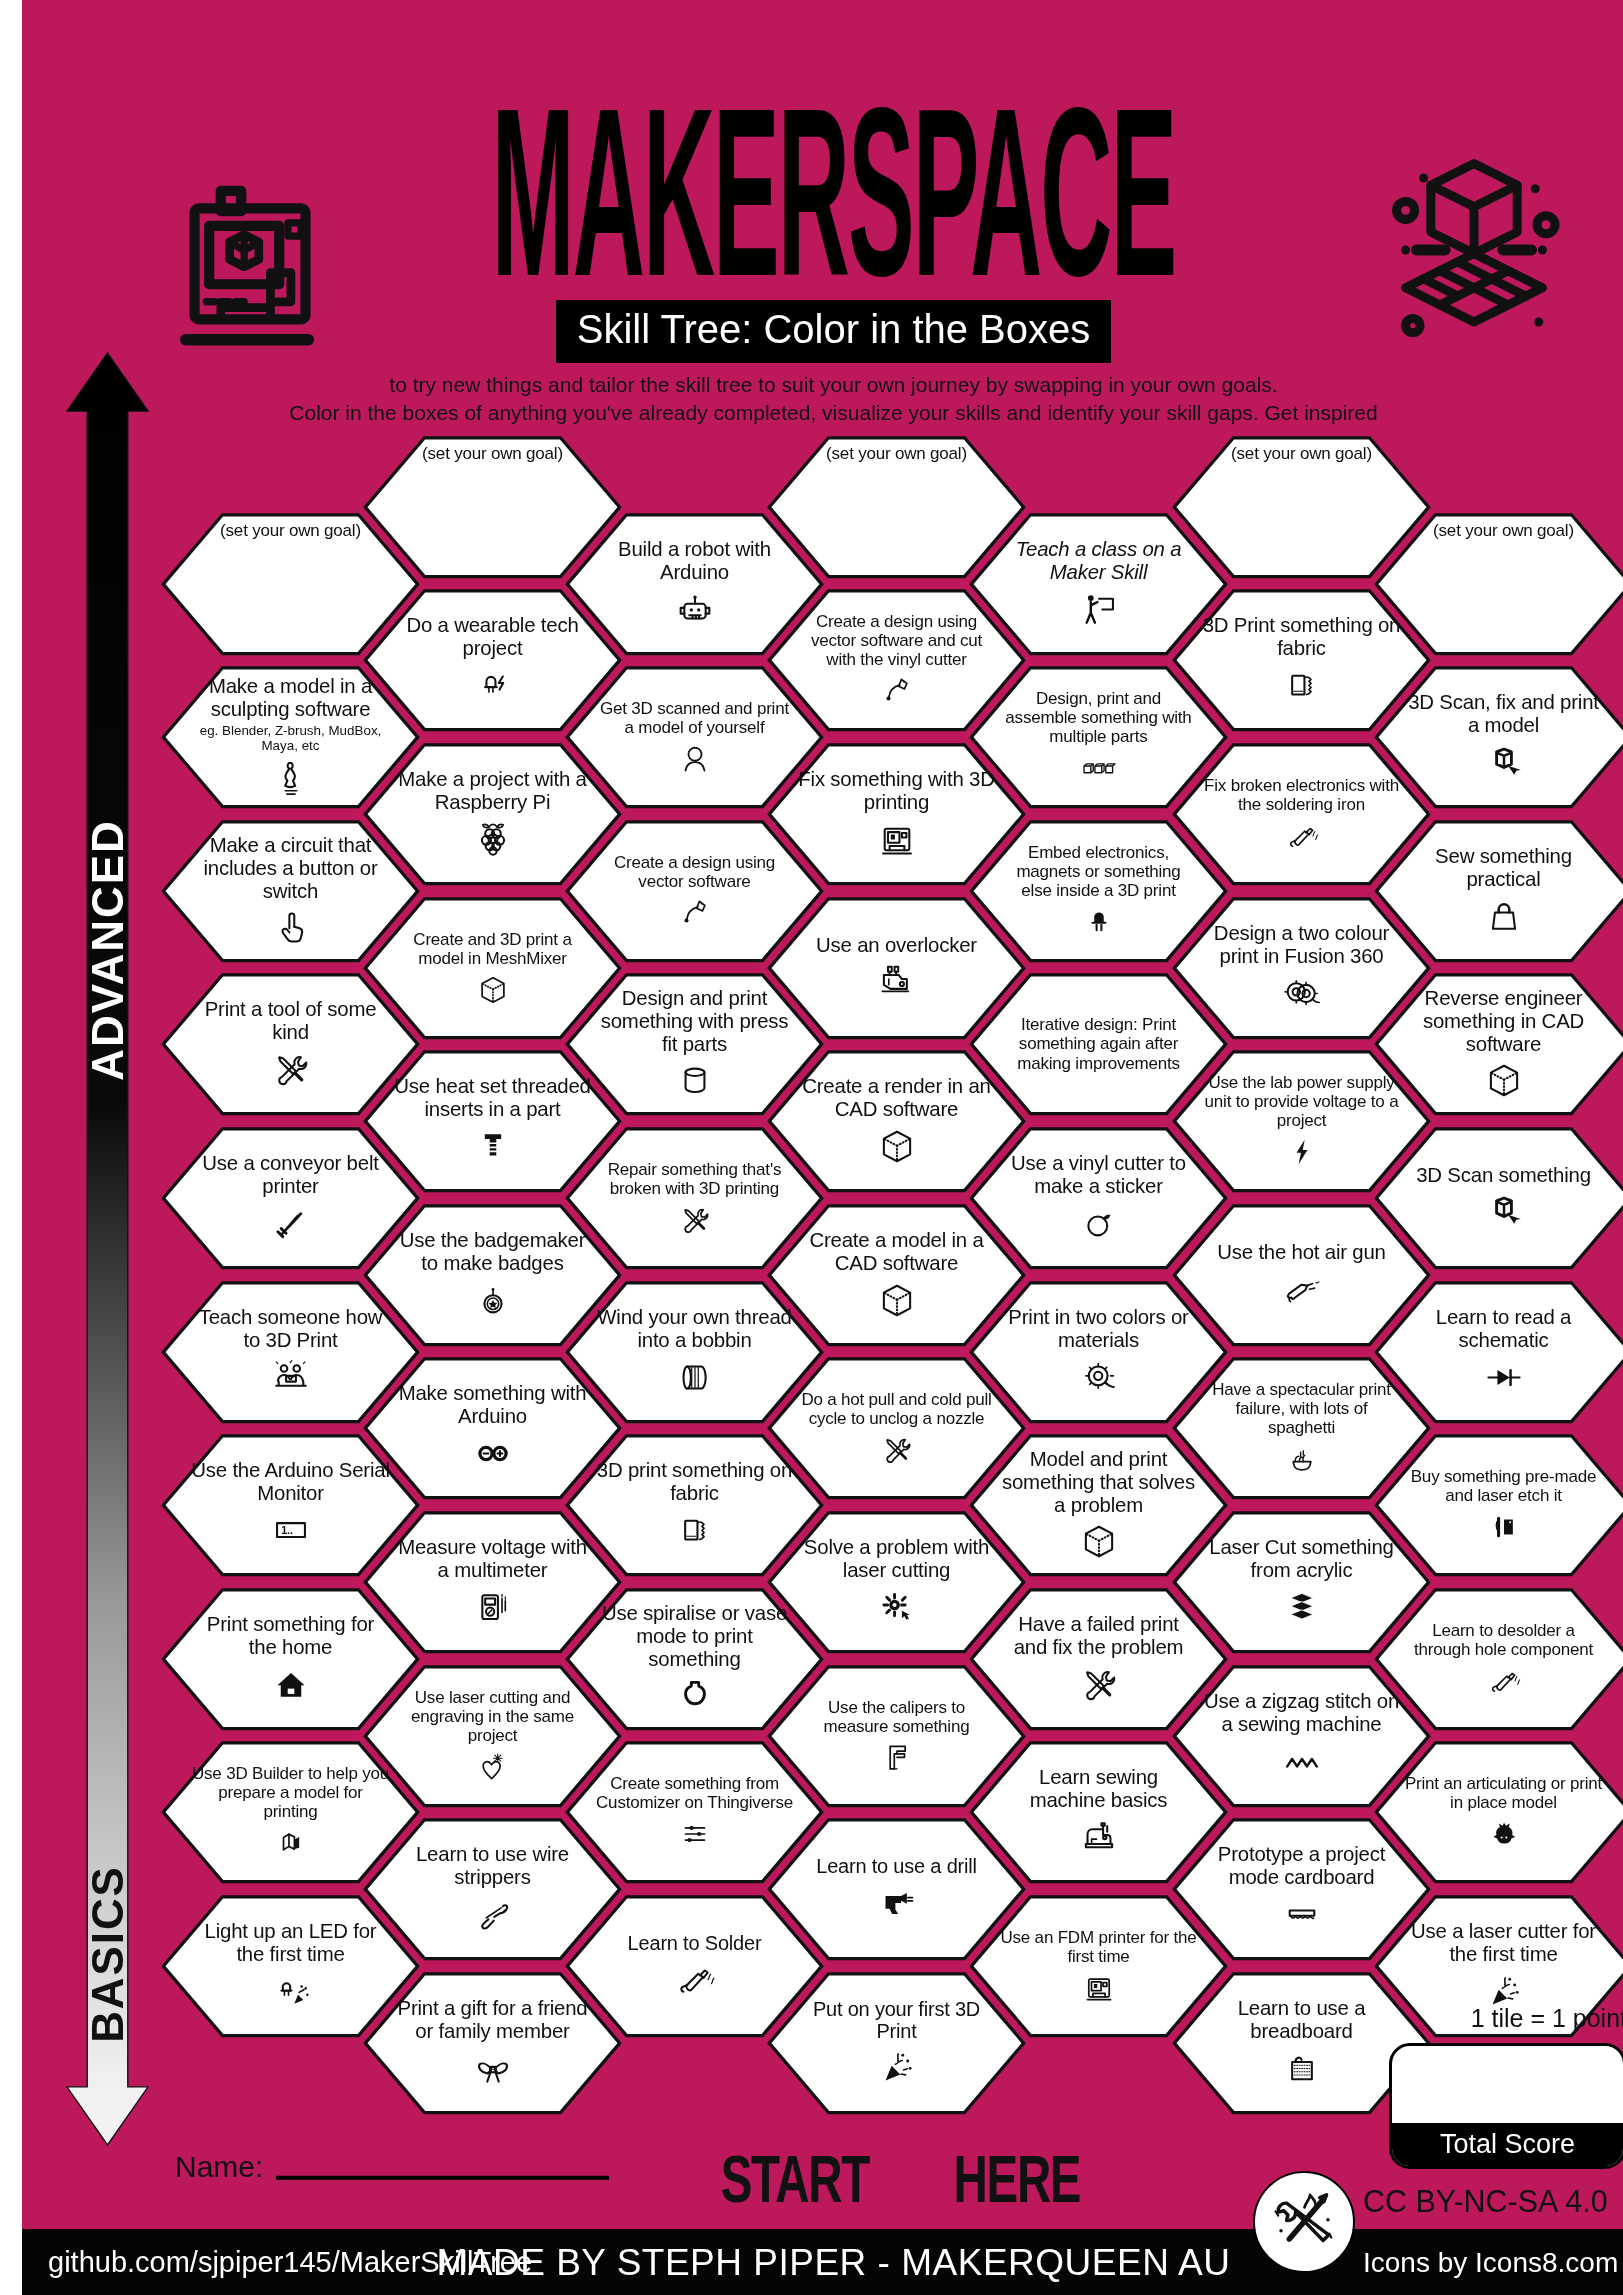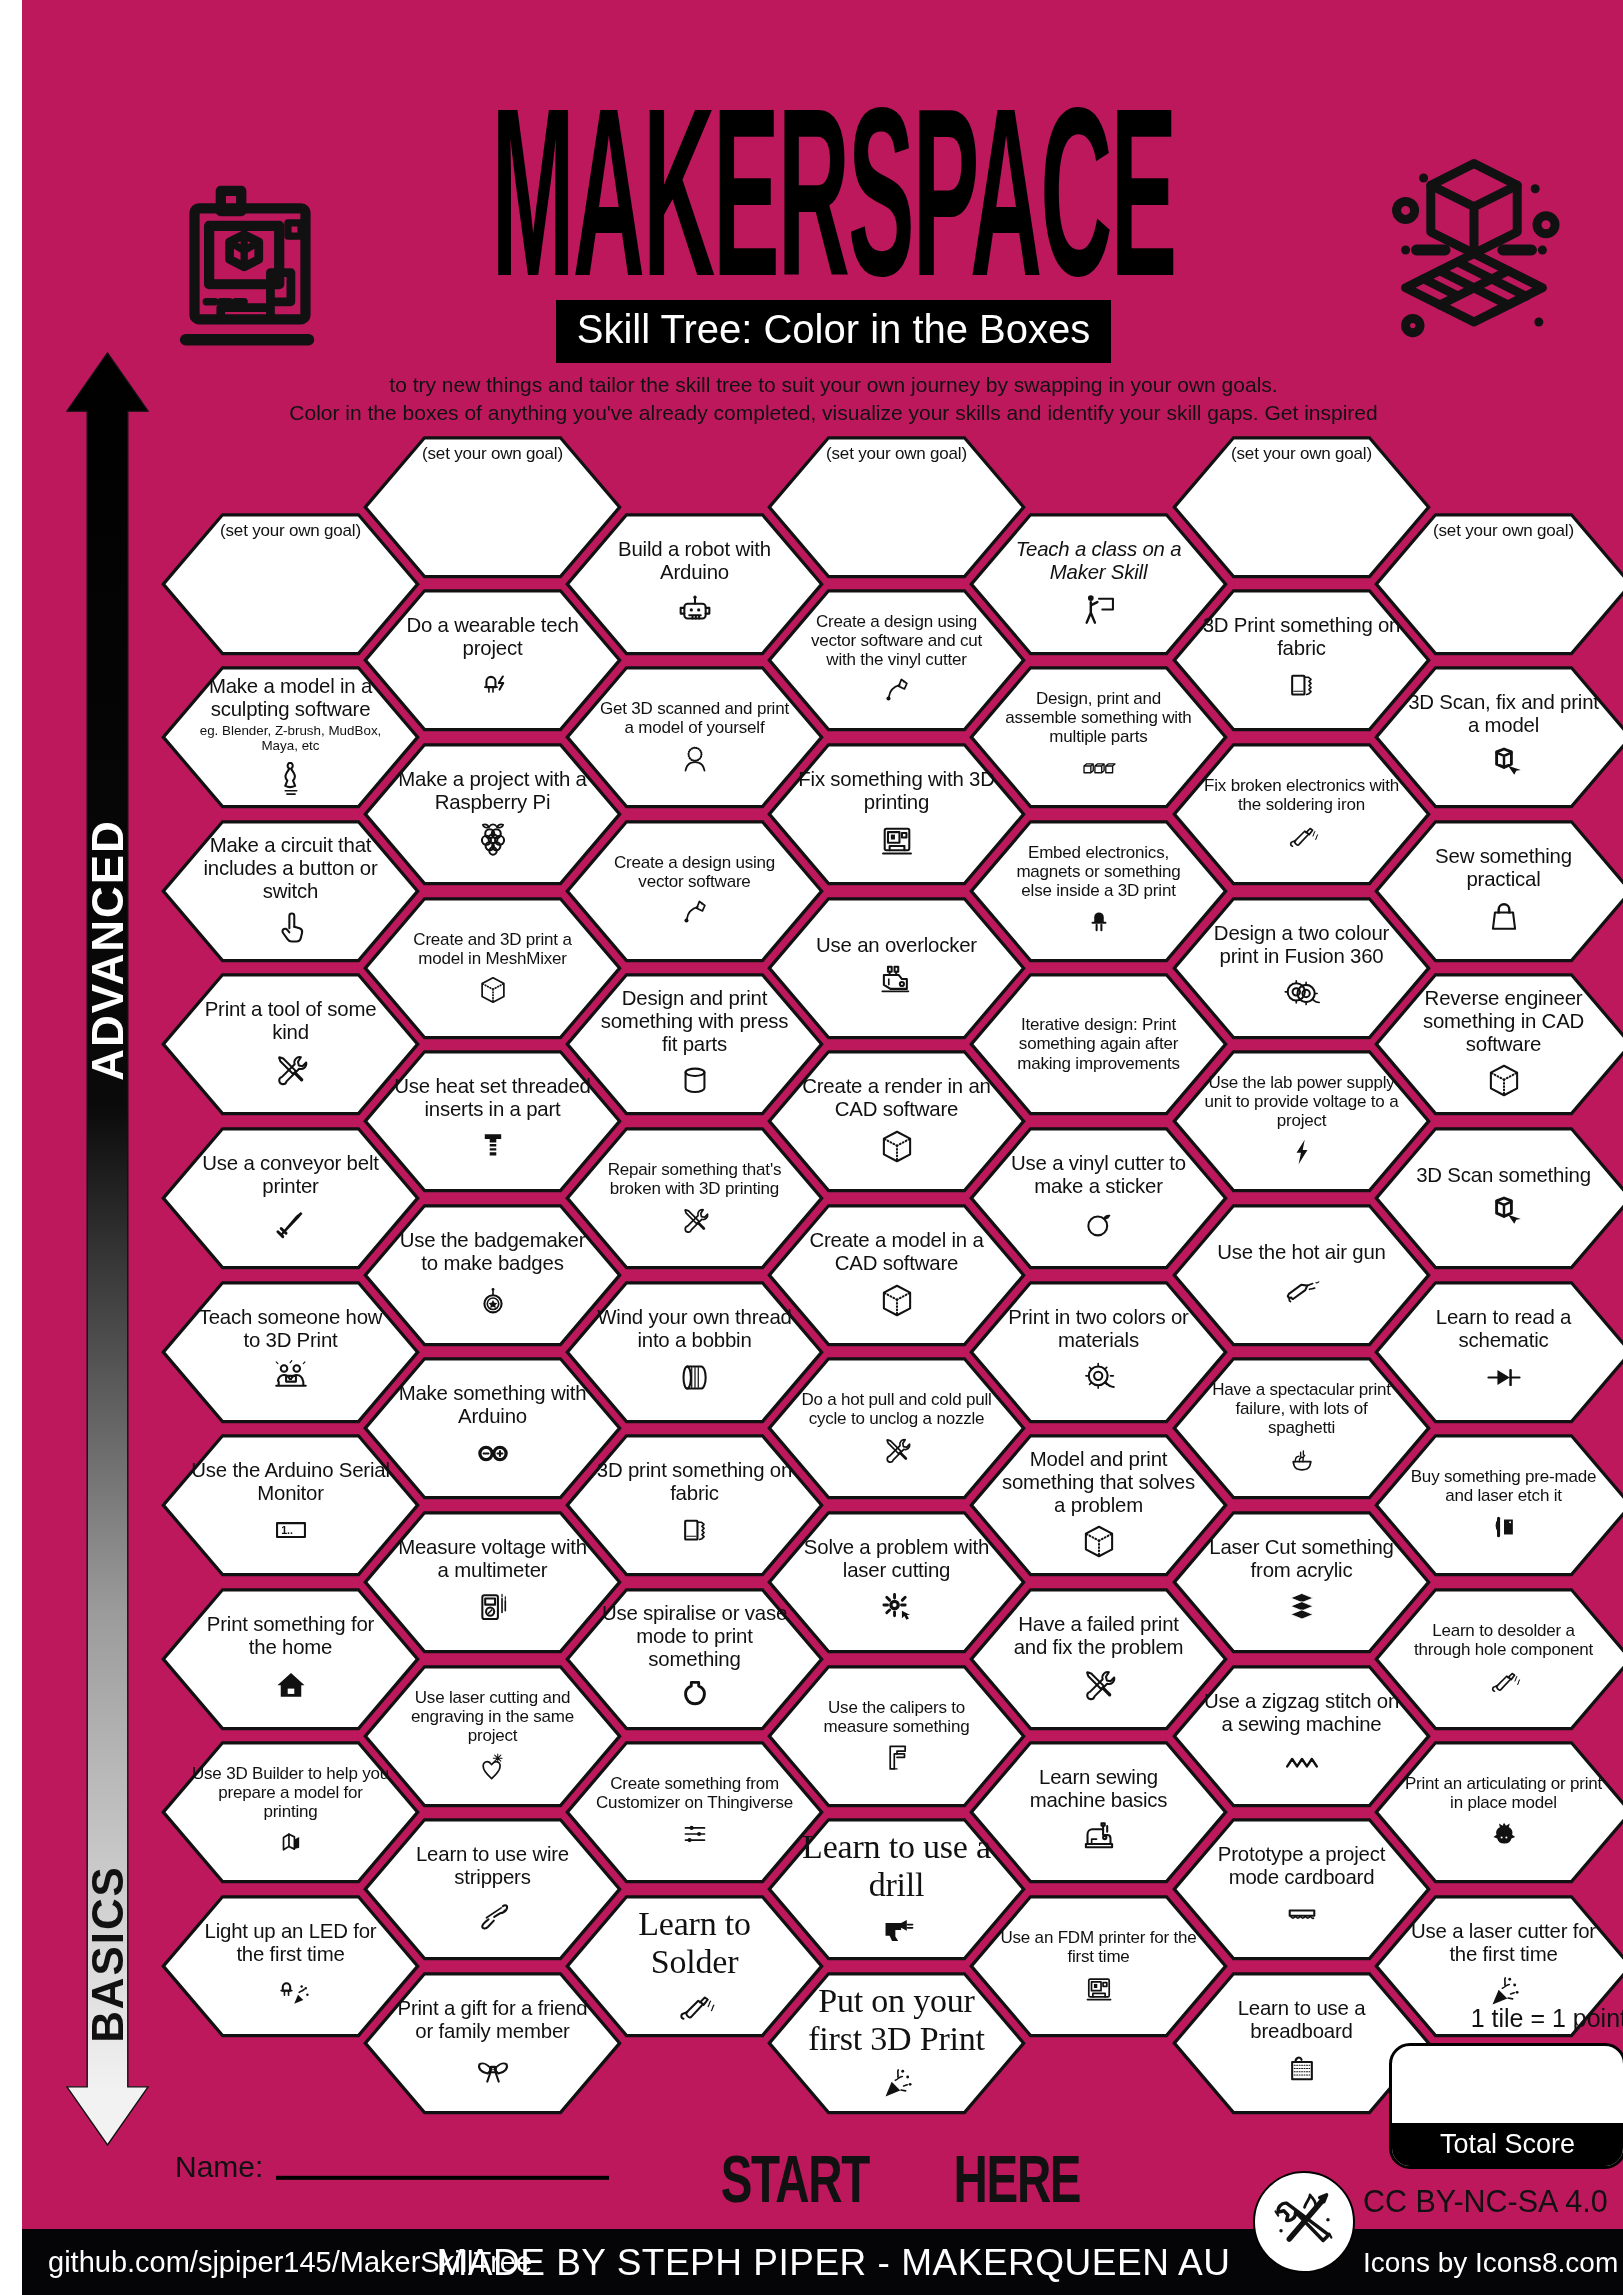--- a/index.html
+++ b/index.html
@@ -19,21 +19,21 @@
          transform:translate(-50%,-50%) rotate(-90deg);}
   .adv{left:86px;top:951px;color:#fff;font-size:44px;letter-spacing:1.9px;}
   .bas{left:86px;top:2313px;color:#111;font-size:44px;letter-spacing:1.9px;}
   
   .hex{position:absolute;width:259px;height:144px;}
   .hex svg.bg{position:absolute;inset:0;}
   .hx{position:absolute;inset:0;display:flex;flex-direction:column;align-items:center;
       justify-content:center;text-align:center;padding:14px 30px;box-sizing:border-box;gap:4.6px;}
   .hx .lbl{font-size:20.4px;line-height:1.13;letter-spacing:-0.2px;}
   .hex.s .lbl{font-size:17px;}
-  .hex.l .lbl{font-size:34px;font-family:Liberation Serif, serif;}
+  .hex.l .lbl{font-size:20px;}
   .hx .sub{font-size:13.4px;line-height:1.1;margin-top:-0.9px;}
   .hx svg.ic{width:46px;height:41px;flex:none;}
   .hex.s .hx svg.ic{width:40px;height:34px;}
   .hex.goal .hx{justify-content:flex-start;padding-top:9.3px;}
   .hex.goal .lbl{font-size:17px;}
   
   .name-row{position:absolute;left:153px;top:2150px;font-size:30px;}
   .name-line{display:inline-block;width:333px;border-bottom:4.2px solid #000;margin-left:13px;
              transform:translateY(2.8px);}
   .start{position:absolute;left:677px;top:2141px;width:398px;display:flex;align-items:flex-start;

